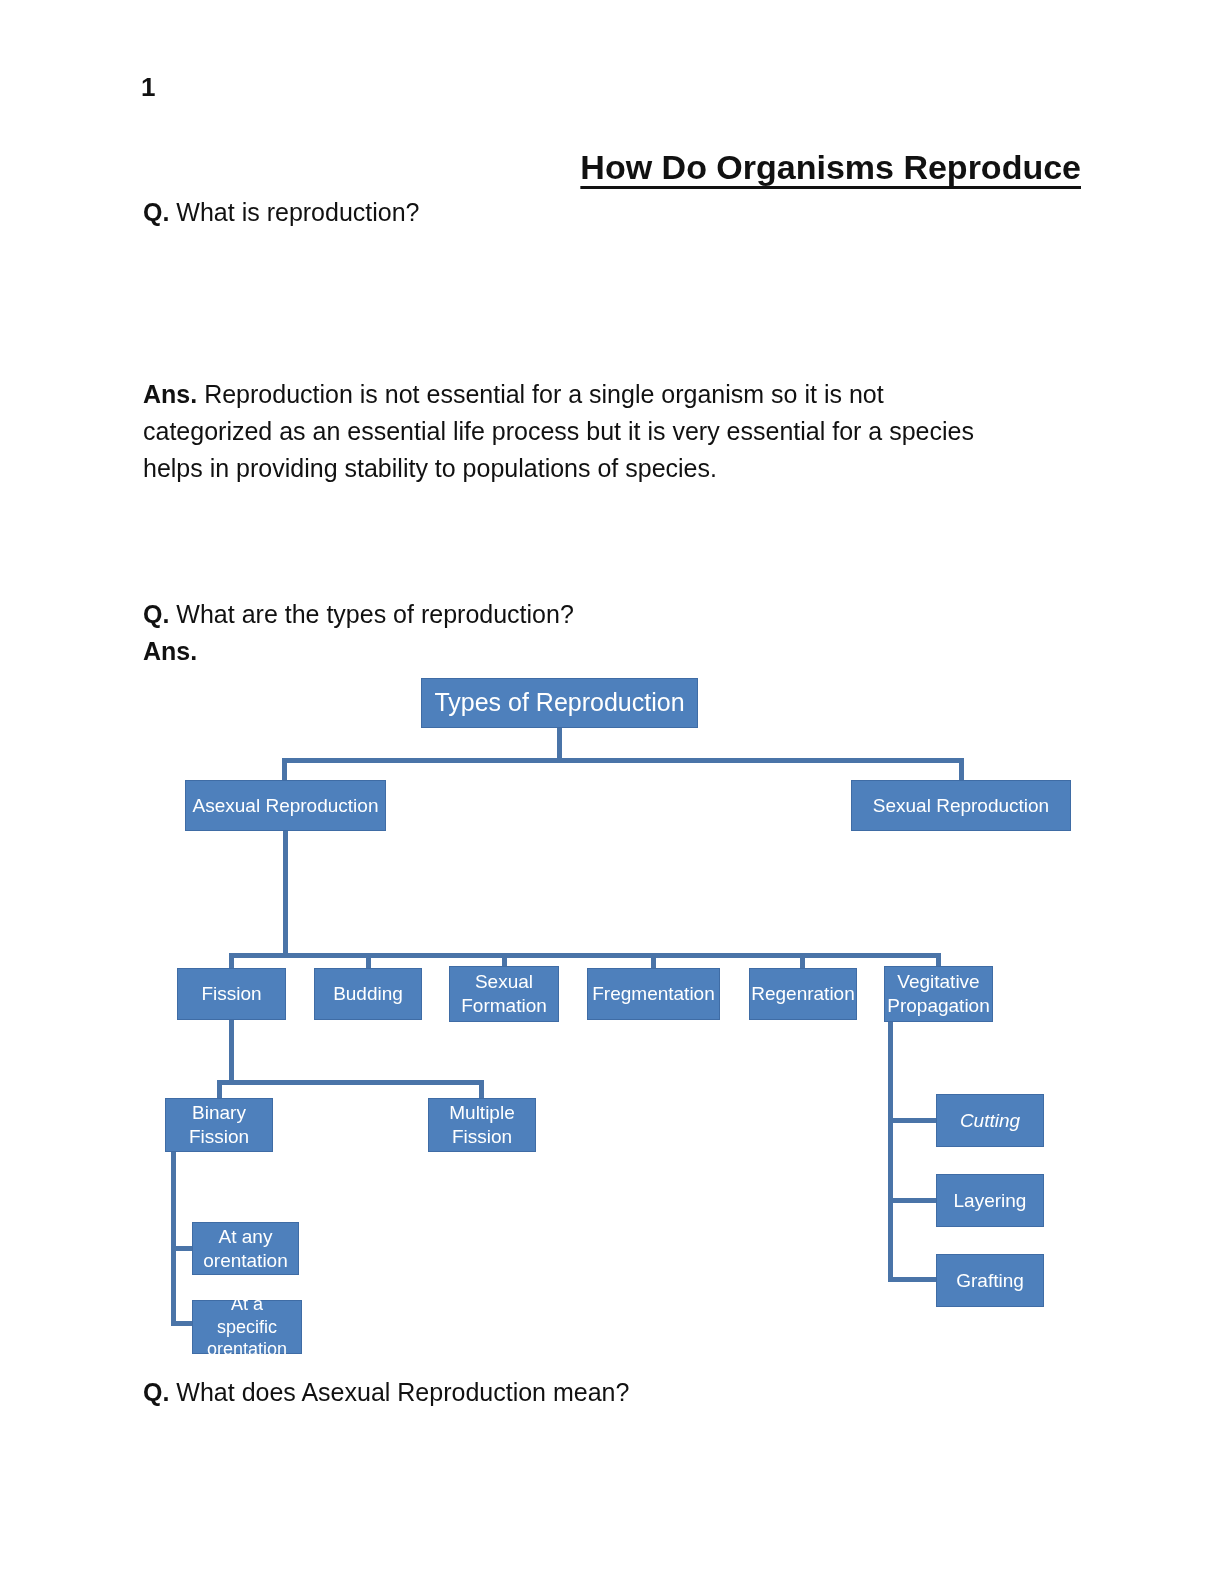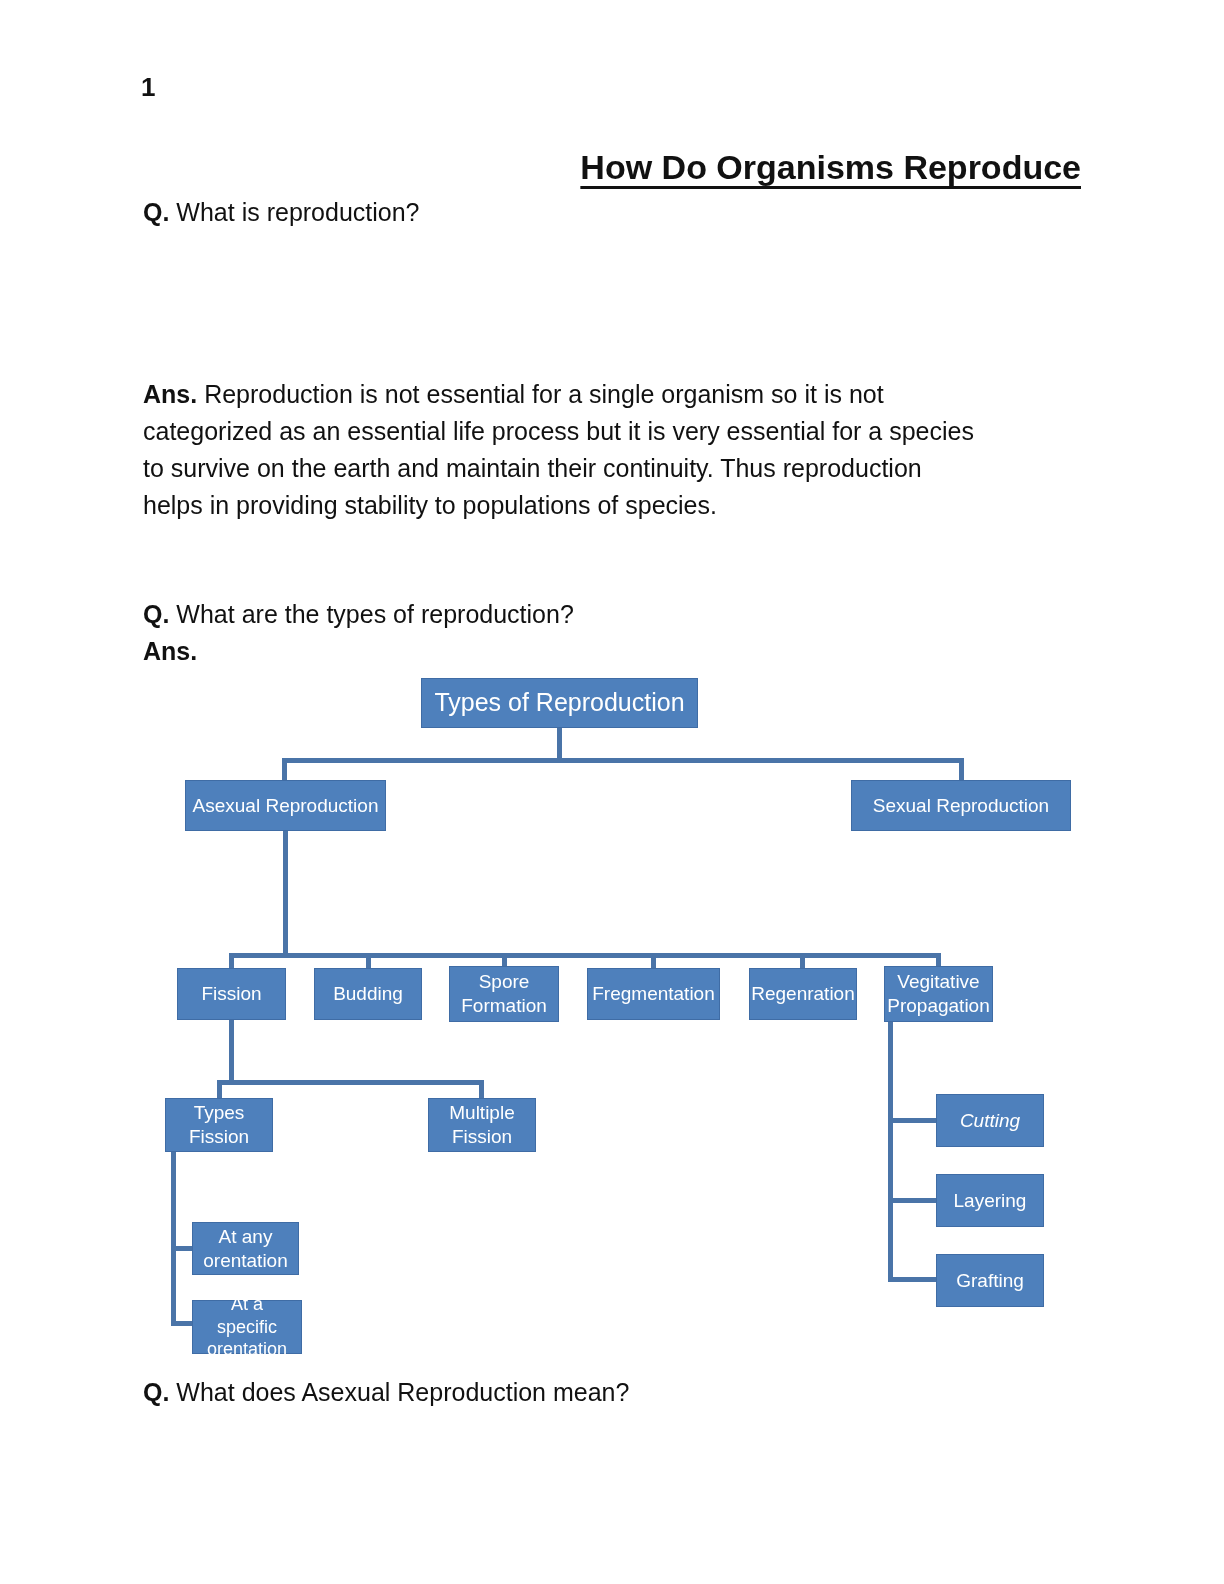--- a/index.html
+++ b/index.html
@@ -44,21 +44,20 @@
 
   <div class="abs page-num" style="left:141px;top:72px;">1</div>
 
   <div class="abs title" style="left:143px;top:148px;width:938px;">How Do Organisms Reproduce</div>
 
   <div class="abs body-text" style="left:143px;top:194px;"><span class="bold">Q.</span><span> What is reproduction?</span></div>
 
   <div class="abs body-text" style="left:143px;top:376px;">
     <div><span class="bold">Ans.</span><span> Reproduction is not essential for a single organism so it is not</span></div>
     <div>categorized as an essential life process but it is very essential for a species</div>
-    <div>to survive on the earth and maintain their continuity. Thus reproduction</div>
     <div>helps in providing stability to populations of species.</div>
   </div>
 
   <div class="abs body-text" style="left:143px;top:596px;"><span class="bold">Q.</span><span> What are the types of reproduction?</span></div>
   <div class="abs body-text bold" style="left:143px;top:633px;">Ans.</div>
 
   <div class="abs" style="left:0;top:0;width:1224px;height:1584px;">
 
     <div class="line" style="left:557px;top:728px;width:5px;height:35px;"></div>
     <div class="line" style="left:282px;top:758px;width:682px;height:5px;"></div>
@@ -88,26 +87,26 @@
     <div class="line" style="left:888px;top:1198px;width:48px;height:5px;"></div>
     <div class="line" style="left:888px;top:1277px;width:48px;height:5px;"></div>
 
     <div class="node top-node" style="left:421px;top:678px;width:277px;height:50px;">Types of Reproduction</div>
 
     <div class="node nowrap" style="left:185px;top:780px;width:201px;height:51px;">Asexual Reproduction</div>
     <div class="node nowrap" style="left:851px;top:780px;width:220px;height:51px;">Sexual Reproduction</div>
 
     <div class="node" style="left:177px;top:968px;width:109px;height:52px;">Fission</div>
     <div class="node" style="left:314px;top:968px;width:108px;height:52px;">Budding</div>
-    <div class="node" style="left:449px;top:966px;width:110px;height:56px;">Spore Formation</div>
+    <div class="node" style="left:449px;top:966px;width:110px;height:56px;">Sexual Formation</div>
     <div class="node nowrap" style="left:587px;top:968px;width:133px;height:52px;">Fregmentation</div>
     <div class="node nowrap" style="left:749px;top:968px;width:108px;height:52px;">Regenration</div>
     <div class="node" style="left:884px;top:966px;width:109px;height:56px;">Vegitative Propagation</div>
 
-    <div class="node" style="left:165px;top:1098px;width:108px;height:54px;">Types Fission</div>
+    <div class="node" style="left:165px;top:1098px;width:108px;height:54px;">Binary Fission</div>
     <div class="node" style="left:428px;top:1098px;width:108px;height:54px;">Multiple Fission</div>
 
     <div class="node" style="left:192px;top:1222px;width:107px;height:53px;">At any orentation</div>
     <div class="node small" style="left:192px;top:1300px;width:110px;height:54px;">At a specific orentation</div>
 
     <div class="node" style="left:936px;top:1094px;width:108px;height:53px;font-style:italic;">Cutting</div>
     <div class="node" style="left:936px;top:1174px;width:108px;height:53px;">Layering</div>
     <div class="node" style="left:936px;top:1254px;width:108px;height:53px;">Grafting</div>
   </div>
 

